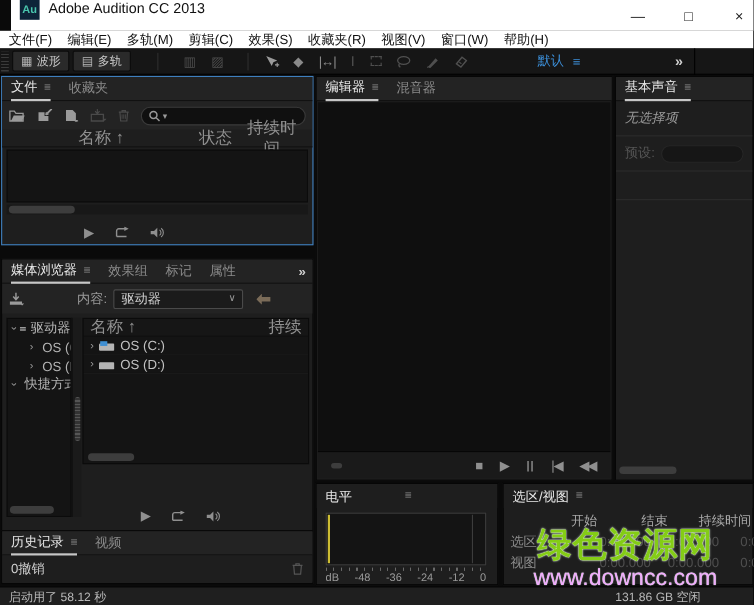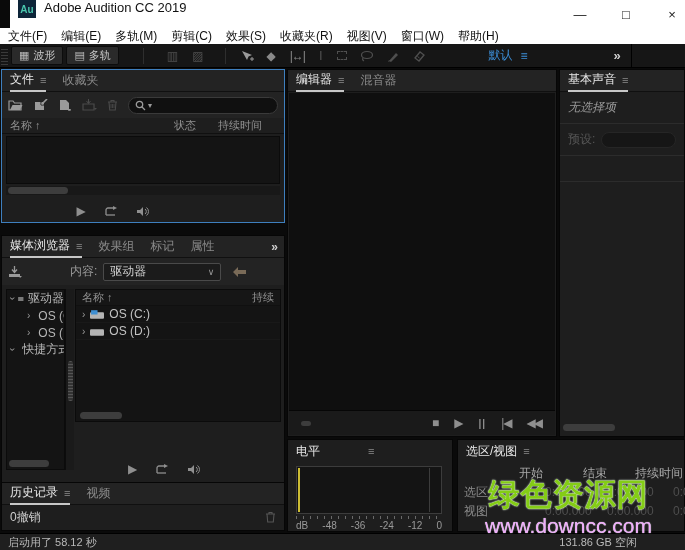--- a/index.html
+++ b/index.html
@@ -34,21 +34,21 @@
   .tb-ico.en { color:#8a8a8a; }
   .marquee-box { width:10px; height:9px; border:1px dashed #4f4f4f; margin:0 7px; }
   .tb-svg { margin:0 6px; display:flex; }
   .ws-label { color:#3c8fd9; font-size:12px; margin-left:58px; }
   .ws-menu { color:#3c8fd9; margin-left:8px; font-size:12px; }
   .tb-overflow { color:#d0d0d0; font-size:13px; margin-left:86px; font-weight:bold; }
   .tb-enddiv { width:1px; height:24px; background:#000; margin-left:10px; }
 
   
   .panel { position:absolute; background:#1e1e1e; border:1px solid #060606; }
-  .panel.focused { border:1px solid #3e7fbe; }
+  .panel.focused { border:1px solid #3e7fbe;text-align:center; }
   .tabs { height:22px; background:#232323; display:flex; align-items:center; padding-left:8px;
           border-bottom:1px solid #101010; }
   .tab { color:#8b8b8b; margin-right:16px; display:flex; align-items:center; gap:6px; height:22px; white-space:nowrap; overflow:hidden;}
   .tab.active { color:#e8e8e8; border-bottom:2px solid #c7c7c7; }
   .tab .pmenu { color:#8b8b8b; font-size:11px; }
   .tabs .ovf { margin-left:auto; margin-right:6px; color:#cfcfcf; font-weight:bold; }
 
   .well { background:#141414; border:1px solid #0b0b0b; }
   .pill { position:absolute; height:7px; border-radius:4px; background:#3d3d3d; }
   .vscroll { position:absolute; width:9px; background:#1a1a1a; border-left:1px solid #0c0c0c; }
@@ -56,21 +56,21 @@
           background:repeating-linear-gradient(0deg,#555 0 1px,#333 1px 3px); }
 
   .transport { display:flex; align-items:center; justify-content:center; gap:18px; }
   .t-ico { color:#8f8f8f; font-size:12px; }
 
   
   #files-toolbar { height:26px; display:flex; align-items:center; padding:0 6px; gap:10px; background:#232323; }
   .search-box { flex:1; height:17px; background:#101010; border:1px solid #3a3a3a; border-radius:9px;
                 display:flex; align-items:center; padding:0 6px; color:#9a9a9a; gap:2px; }
   .cols { height:16px; display:flex; align-items:center; background:#1e1e1e; color:#909090;
-          font-size:11px; padding:0 8px; border-bottom:1px solid #101010;}
+          font-size:15px; padding:0 8px; border-bottom:1px solid #101010;}
   .cols .c-name { flex:1; }
   .cols .c-status { width:44px; }
   .cols .c-dur { width:58px; }
 
   
   #media-toolbar { height:27px; display:flex; align-items:center; padding:0 6px; background:#232323; gap:6px; }
   .dd-label { color:#9a9a9a; margin-left:42px; }
   .dropdown { width:118px; height:18px; border:1px solid #4a4a4a; background:#1b1b1b; color:#cfcfcf;
               display:flex; align-items:center; padding:0 6px; border-radius:2px; }
   .dropdown .caret { margin-left:auto; color:#9a9a9a; font-size:9px; }
@@ -127,21 +127,21 @@
 
   svg { display:block; }
 </style>
 </head>
 <body>
 
 <div id="app">
 
   <div class="titlebar">
     <div class="au-icon">Au</div>
-    <div class="win-title">Adobe Audition CC 2019</div>
+    <div class="win-title">Adobe Audition CC 2013</div>
     <div class="win-controls">
       <div class="win-btn">—</div>
       <div class="win-btn">□</div>
       <div class="win-btn">×</div>
     </div>
   </div>
 
   <div class="menubar">
     <span class="menu-item">文件(F)</span>
     <span class="menu-item">编辑(E)</span>

